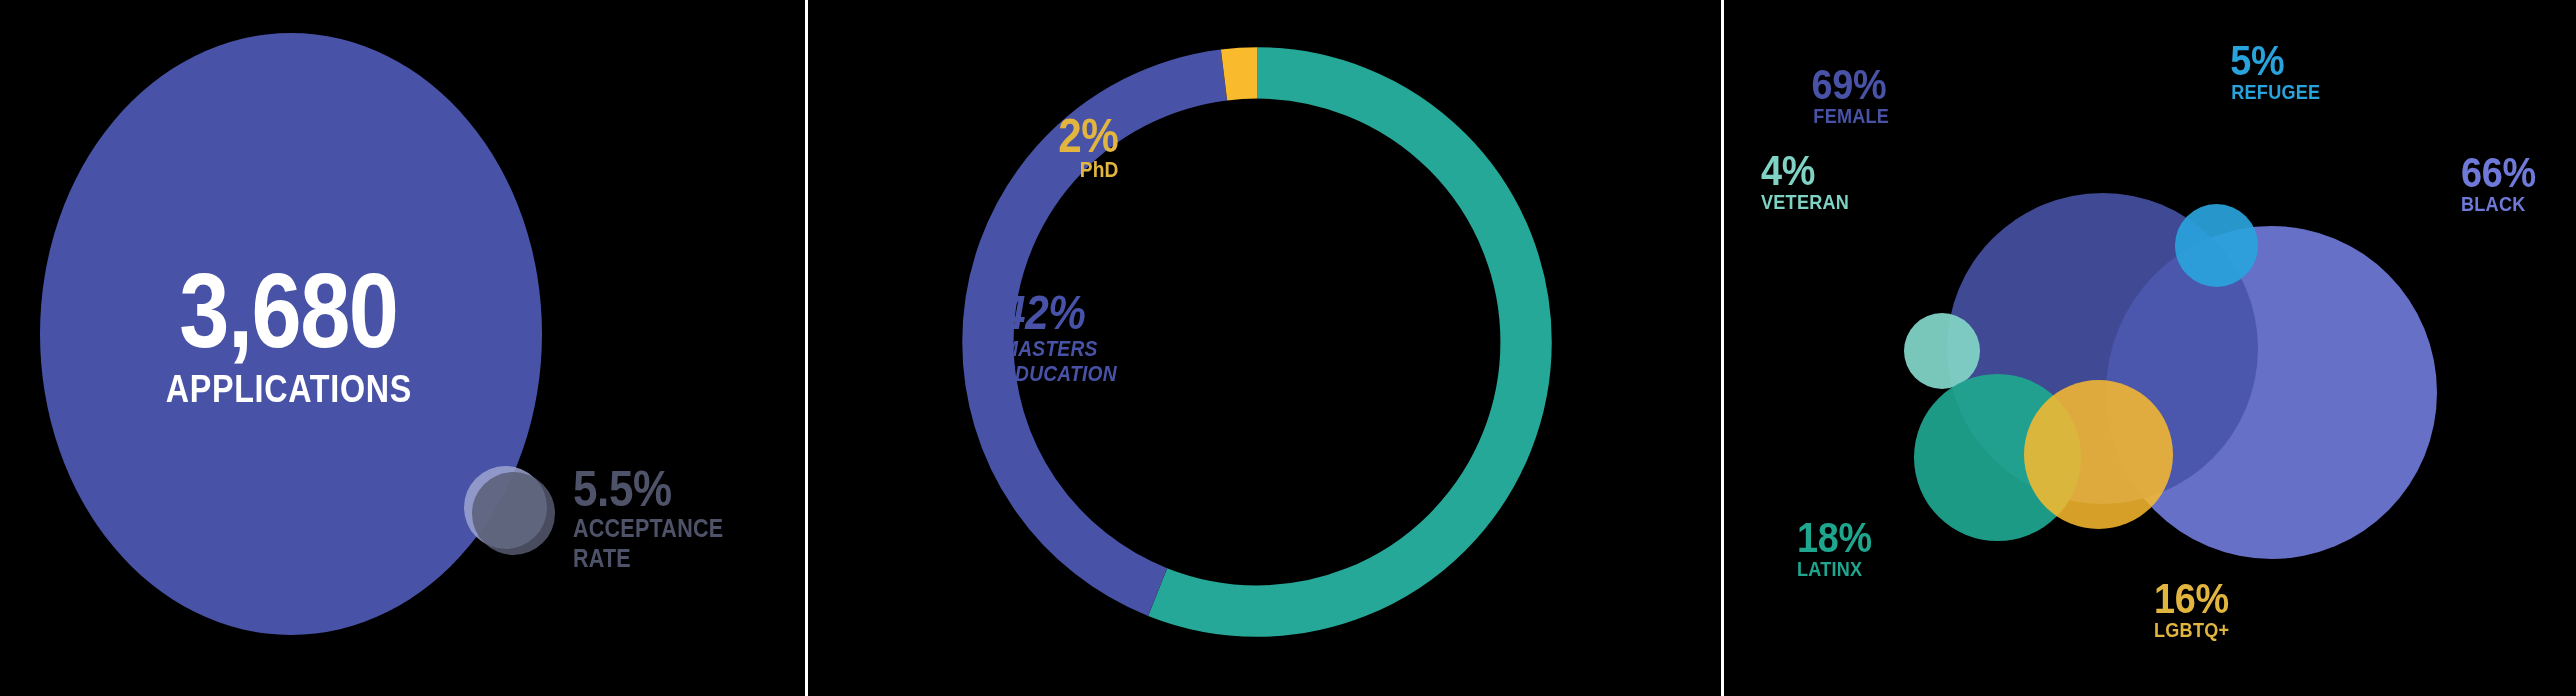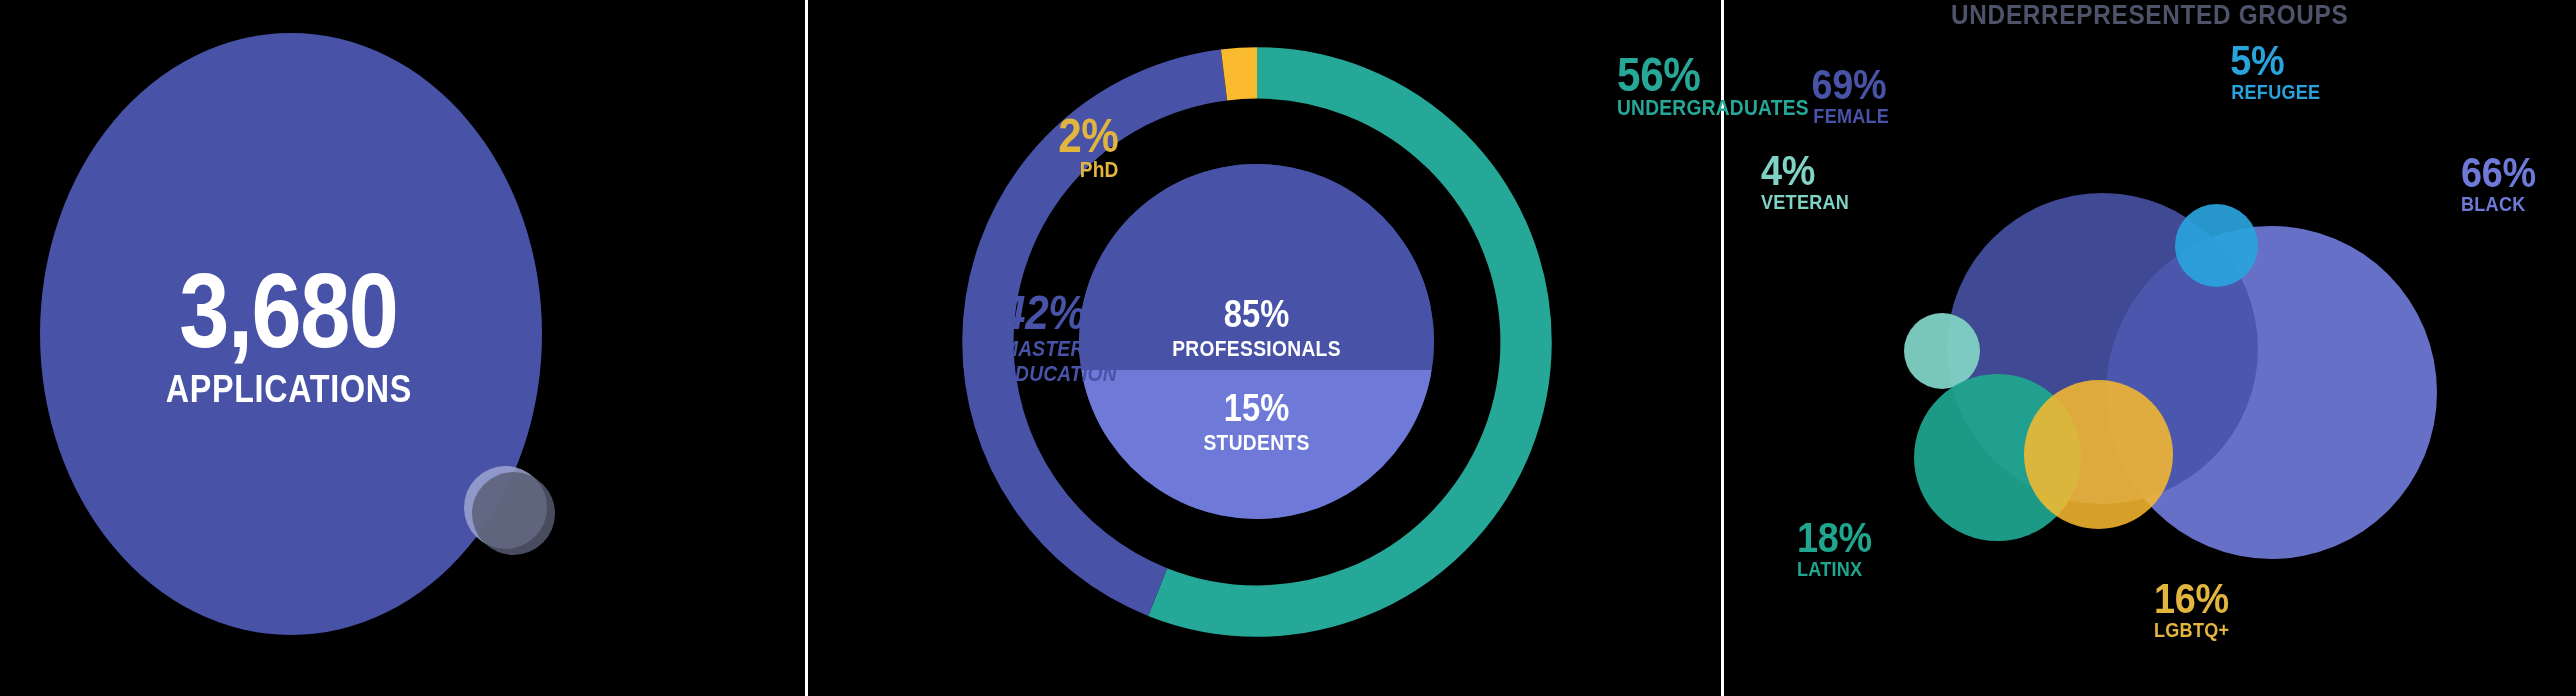--- a/index.html
+++ b/index.html
@@ -169,81 +169,65 @@
     <div class="big-circle"></div>
 
     <div class="big-circle-text">
       <div class="num">3,680</div>
       <div class="cap">APPLICATIONS</div>
     </div>
 
     <div class="accept-left"></div>
     <div class="accept-overlay"></div>
 
+    <div class="stat stat-acceptance">
+      <span class="big">5.5%</span>
+      <span class="sub">ACCEPTANCE</span>
+      <span class="sub">RATE</span>
+    </div>
   </section>
 
   <div class="divider"></div>
 
   <section class="panel panel-donut">
 
     <div class="donut-wrap">
 
       <svg class="donut-svg" width="592" height="592" viewBox="0 0 715 715">
 
         <g transform="rotate(-90 357.5 357.5)">
 
           <circle cx="357.5" cy="357.5" r="325" fill="none" stroke="#26a898" stroke-width="62" stroke-dasharray="1143.5 898.5" stroke-dashoffset="0"></circle>
 
           <circle cx="357.5" cy="357.5" r="325" fill="none" stroke="#4853a8" stroke-width="62" stroke-dasharray="857.6 1184.4" stroke-dashoffset="-1143.5"></circle>
 
           <circle cx="357.5" cy="357.5" r="325" fill="none" stroke="#f9ba2e" stroke-width="62" stroke-dasharray="40.8 2001.2" stroke-dashoffset="-2001.2"></circle>
         </g>
       </svg>
 
-      <div class="center-circle">
-        <div class="center-top"></div>
-        <div class="center-bot"></div>
-
-        <div class="center-label label-prof">
-          <span class="big">85%</span>
-          <span class="sub">PROFESSIONALS</span>
-        </div>
-
-        <div class="center-label label-stud">
-          <span class="big">15%</span>
-          <span class="sub">STUDENTS</span>
-        </div>
-      </div>
-
-      <div class="stat stat-undergrad">
-        <span class="big">56%</span>
-        <span class="sub">UNDERGRADUATES</span>
-      </div>
+
 
       <div class="stat stat-phd right">
         <span class="big">2%</span>
         <span class="sub">PhD</span>
       </div>
 
       <div class="stat stat-masters">
         <span class="big">42%</span>
         <span class="sub">MASTERS</span>
         <span class="sub">EDUCATION</span>
       </div>
 
     </div>
   </section>
 
   <div class="divider"></div>
 
   <section class="panel panel-groups">
 
-    <div class="groups-title">
-      <span>UNDERREPRESENTED GROUPS</span>
-    </div>
 
     <div class="bub bub-black"></div>
     <div class="bub bub-female"></div>
     <div class="bub bub-refugee"></div>
     <div class="bub bub-veteran"></div>
     <div class="bub bub-latinx"></div>
     <div class="bub bub-lgbtq"></div>
 
     <div class="stat stat-female right">
       <span class="big">69%</span>

